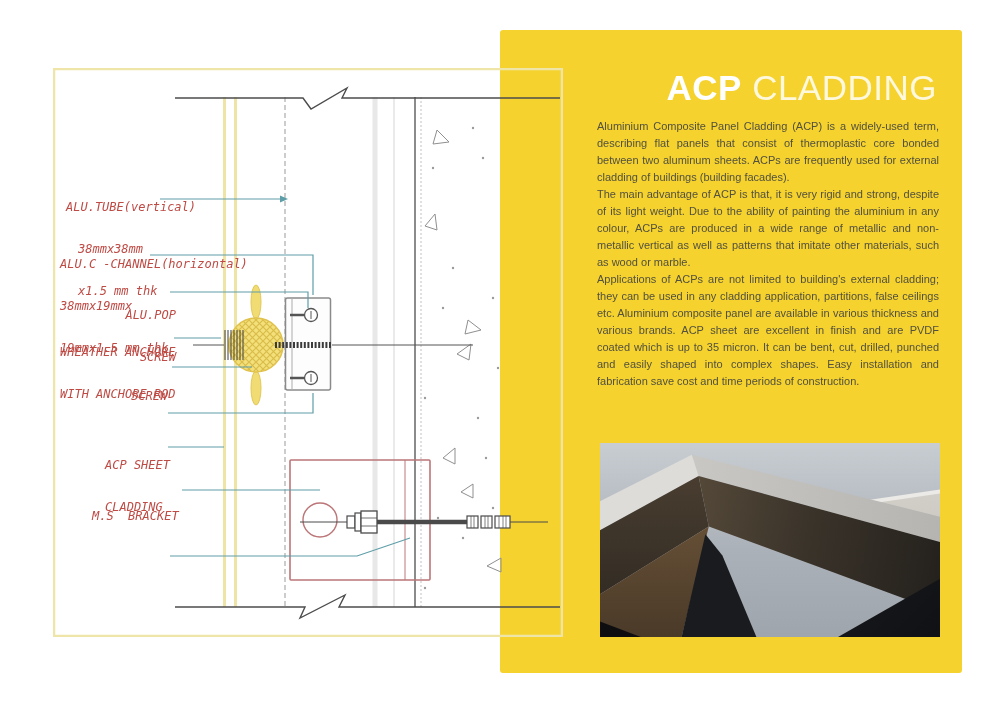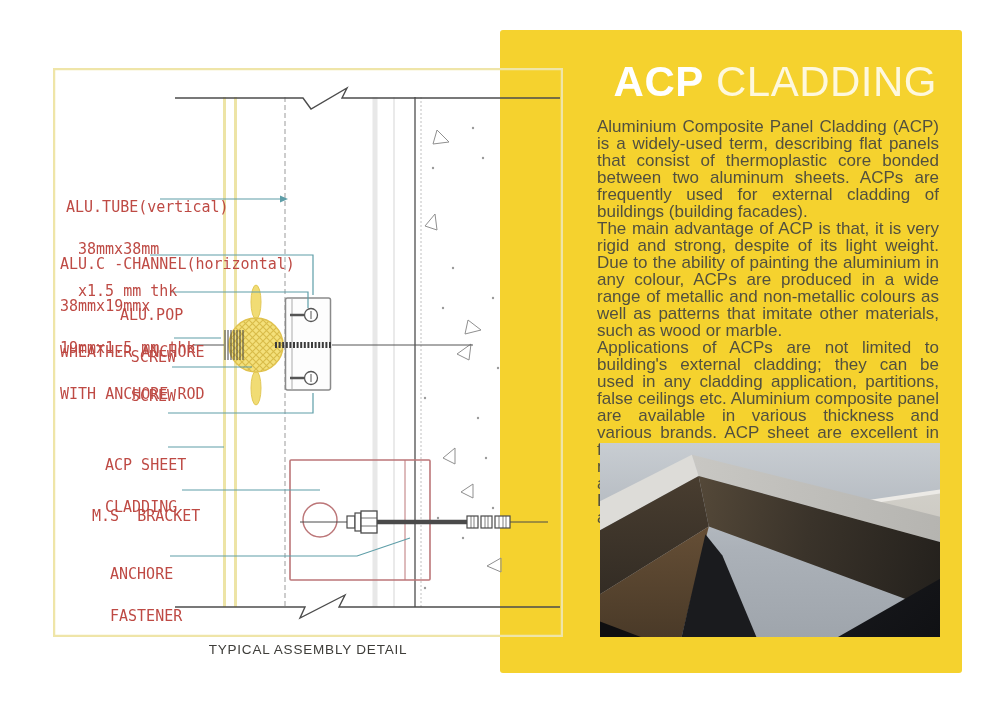--- a/index.html
+++ b/index.html
@@ -1,64 +1,64 @@
 <!DOCTYPE html>
 <html><head>
 <meta charset="utf-8">
 <style>
   html,body{margin:0;padding:0;background:#fff;}
   .page{position:relative;width:1000px;height:705px;background:#ffffff;overflow:hidden;
         font-family:"Liberation Sans",sans-serif;}
   
   .panel{position:absolute;left:500px;top:30px;width:462px;height:643px;
          background:#F5D22E;border-radius:3px;z-index:1;}
-  .panel-title{position:absolute;top:28px;right:25px;z-index:2;font-size:42px;
+  .panel-title{position:absolute;top:38px;right:25px;z-index:2;font-size:35px;
                letter-spacing:.5px;white-space:nowrap;}
   .panel-title .t-bold{font-weight:800;color:#ffffff;}
   .panel-title .t-light{font-weight:400;color:rgba(255,255,255,.84);}
   .panel-body{position:absolute;left:97px;top:88px;width:342px;z-index:2;
-              font-size:17px;line-height:17px;color:#52503F;text-align:justify;}
+              font-size:11px;line-height:17px;color:#52503F;text-align:justify;}
   .panel-body p{margin:0;}
   
   .photo{position:absolute;left:100px;top:413px;width:340px;height:194px;z-index:2;
          overflow:hidden;background:linear-gradient(180deg,#C8CDD2 0%,#ABB1B8 55%,#9FA5AC 100%);}
   .ph{position:absolute;inset:0;}
   .ph-wing-edge{background:#ECEAE6;clip-path:polygon(57% 35%,100% 24%,100% 28%,57% 39%);}
   .ph-wing{background:linear-gradient(180deg,#D8D6D0,#BDBAB2);clip-path:polygon(57% 37%,100% 26%,100% 49%,57% 50%);}
   .ph-fasciaR{background:linear-gradient(100deg,#CFCECA,#B4B3AF);clip-path:polygon(27% 6%,100% 38%,100% 51%,29% 17%);}
   .ph-fasciaL{background:#DDDCD8;clip-path:polygon(0 30%,27% 6%,29% 17%,0 45%);}
   .ph-darkR{background:linear-gradient(100deg,#6B5B45 0%,#3A332A 60%,#23201C 100%);
             clip-path:polygon(29% 17%,100% 51%,100% 87%,32% 43%);}
   .ph-darkL{background:linear-gradient(180deg,#4F4233,#2B2620);clip-path:polygon(0 45%,29% 17%,32% 43%,0 78%);}
   .ph-soffit{background:linear-gradient(180deg,#7A5E40,#4A3A28);clip-path:polygon(0 78%,32% 43%,24% 100%,0 100%);}
   .ph-wall{background:#1A1B1E;clip-path:polygon(24% 100%,31% 47%,36% 58%,46% 100%);}
   .ph-bl{background:#0E0E10;clip-path:polygon(0 100%,0 92%,12% 100%);}
   .ph-br{background:linear-gradient(135deg,#2A2B31,#101114);clip-path:polygon(70% 100%,100% 70%,100% 100%);}
   
   .drawing-svg{position:absolute;left:53px;top:68px;z-index:2;pointer-events:none;}
   .lbl{position:absolute;z-index:3;font-family:"DejaVu Sans Mono",monospace;
-       font-size:15px;line-height:14px;color:#BE4A44;white-space:pre;}
+       font-size:12px;line-height:14px;color:#BE4A44;white-space:pre;font-style:italic;}
   .lbl .ind{padding-left:12px;}
   .lbl.right{text-align:right;}
   .caption{position:absolute;left:53px;top:642px;width:510px;z-index:3;text-align:center;
            font-size:13.5px;font-weight:500;letter-spacing:.8px;color:#3E3D39;}
 </style>
 </head>
 <body>
 
 <div class="page">
 
   <div class="panel">
     <div class="panel-title">
       <span class="t-bold">ACP</span>
       <span class="t-light">CLADDING</span>
     </div>
     <div class="panel-body">
       <p>Aluminium Composite Panel Cladding (ACP) is a widely-used term, describing flat panels that consist of thermoplastic core bonded between two aluminum sheets. ACPs are frequently used for external cladding of buildings (building facades).</p>
-      <p>The main advantage of ACP is that, it is very rigid and strong, despite of its light weight. Due to the ability of painting the aluminium in any colour, ACPs are produced in a wide range of metallic and non-metallic colours as well as patterns that imitate other materials, such as wood or marble.</p>
+      <p>The main advantage of ACP is that, it is very rigid and strong, despite of its light weight. Due to the ability of painting the aluminium in any colour, ACPs are produced in a wide range of metallic and non-metallic vertical as well as patterns that imitate other materials, such as wood or marble.</p>
       <p>Applications of ACPs are not limited to building's external cladding; they can be used in any cladding application, partitions, false ceilings etc. Aluminium composite panel are available in various thickness and various brands. ACP sheet are excellent in finish and are PVDF coated which is up to 35 micron. It can be bent, cut, drilled, punched and easily shaped into complex shapes. Easy installation and fabrication save cost and time periods of construction.</p>
     </div>
 
     <div class="photo">
       <div class="ph ph-wing-edge"></div>
       <div class="ph ph-wing"></div>
       <div class="ph ph-fasciaR"></div>
       <div class="ph ph-fasciaL"></div>
       <div class="ph ph-darkR"></div>
       <div class="ph ph-darkL"></div>
@@ -195,20 +195,15 @@
   <div class="lbl" style="left:131px;top:361px;">
     <div>SCREW</div>
   </div>
   <div class="lbl" style="left:92px;top:481px;">
     <div>M.S  BRACKET</div>
   </div>
   <div class="lbl" style="left:105px;top:430px;">
     <div>ACP SHEET</div>
     <div>CLADDING</div>
   </div>
-  <div class="lbl" style="left:110px;top:539px;">
-    <div>ANCHORE</div>
-    <div>FASTENER</div>
-  </div>
-
-  <div class="caption">TYPICAL ASSEMBLY DETAIL</div>
+
 
 </div>
 
 </body></html>

